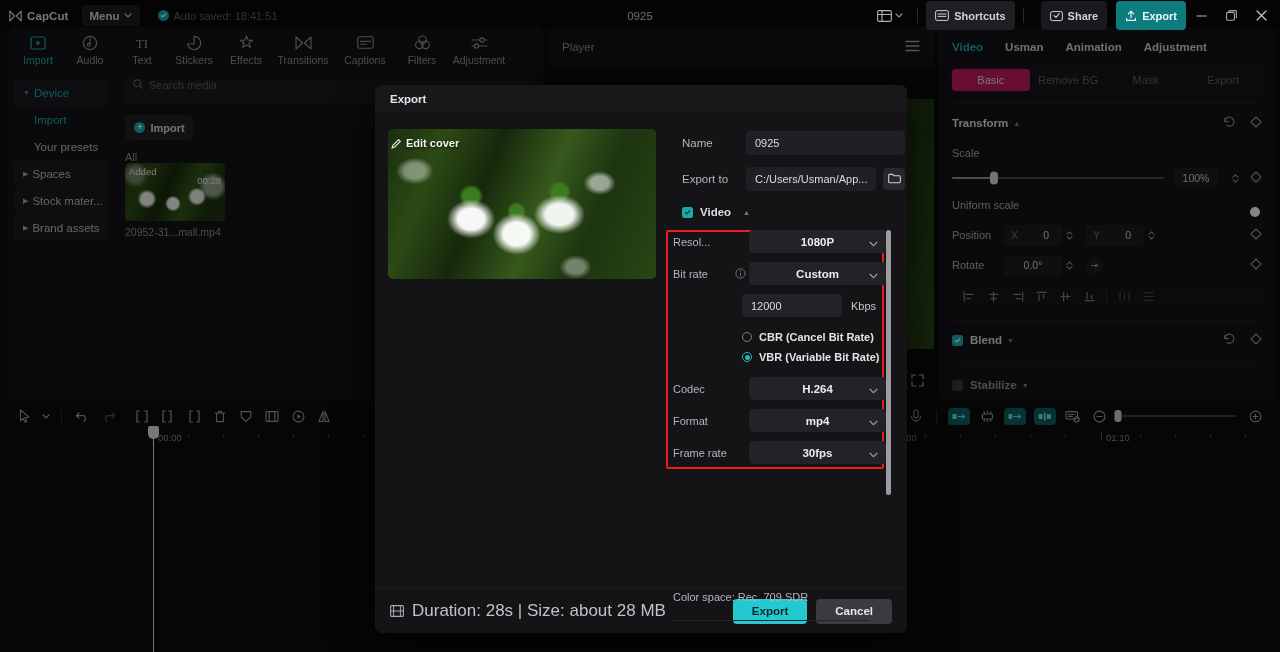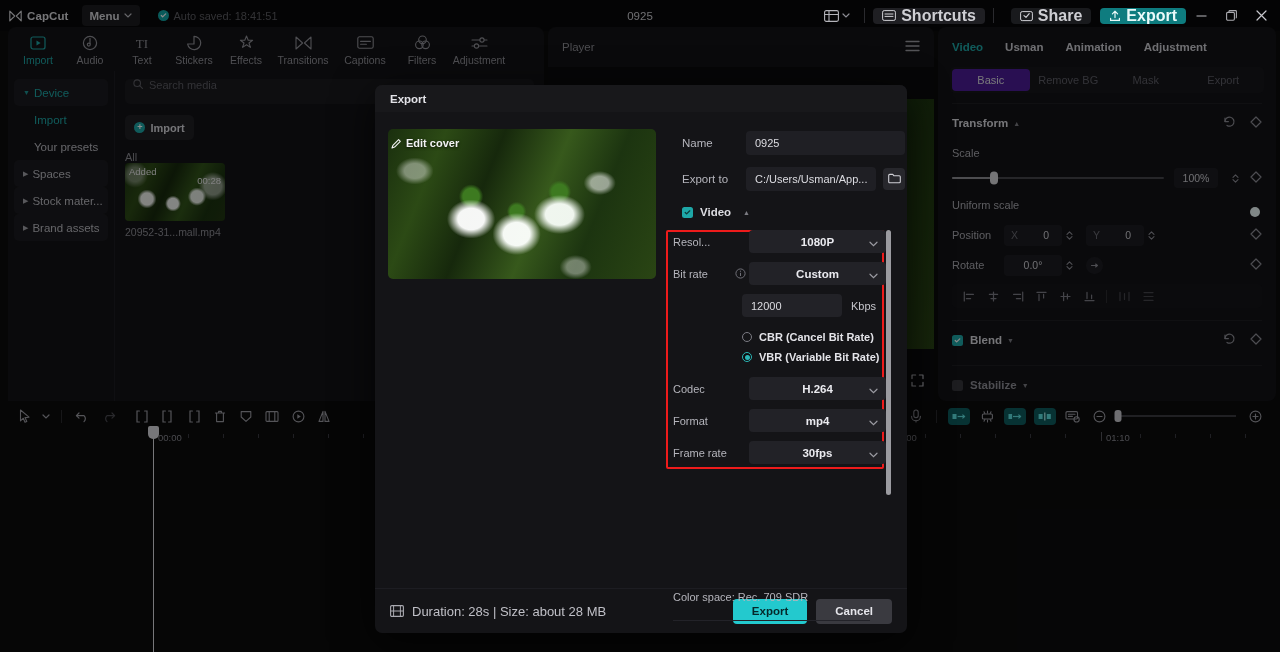--- a/index.html
+++ b/index.html
@@ -36,22 +36,22 @@
     position: absolute; left: 0; right: 0; text-align: center;
     font-size: 11.5px; color: #c9c9cf; pointer-events: none;
   }
   .topbar-right {
     margin-left: auto; display: flex; align-items: center; gap: 0px; padding-right: 4px;
     position: relative; z-index: 2;
   }
   .layout-btn { display:flex; align-items:center; gap:3px; padding: 0 6px; height: 22px; cursor:pointer; }
   .vsep { width: 1px; height: 15px; background: #2a2a2e; margin: 0 8px; }
   .pill {
-    height: 16px; border-radius: 4px; padding: 0 9px; display: flex; align-items: center;
-    gap: 5px; font-size: 16px; font-weight: 700; cursor: pointer;
+    height: 29px; border-radius: 4px; padding: 0 9px; display: flex; align-items: center;
+    gap: 5px; font-size: 11px; font-weight: 700; cursor: pointer;
   }
   .pill.shortcuts { background: #1f1f23; color: #cfcfd4; }
   .pill.share { background: #191a1d; color: #cfcfd4; margin-left: 9px; }
   .pill.export { background: #0e7c7f; color: #eafafa; margin-left: 9px; }
   .winbtn {
     width: 30px; height: 31px; display: flex; align-items: center; justify-content: center;
     cursor: pointer; color: #a9a9ae;
   }
 
   
@@ -152,21 +152,21 @@
   .rp-tab { font-size: 11.5px; color: #cbcbd1; cursor: pointer; font-weight: 600; }
   .rp-tab.active { color: #1ea7a7; }
   .rp-subtabs {
     margin: 0 12px; height: 26px; background: #17171b; border-radius: 5px;
     display: flex; align-items: center; padding: 2px;
   }
   .rp-subtab {
     flex: 1; height: 22px; border-radius: 4px; display: flex; align-items: center;
     justify-content: center; font-size: 11px; color: #5e5e66; cursor: pointer;
   }
-  .rp-subtab.active { background: #4c1d95; color: #dcdce1; }
+  .rp-subtab.active { background: #be185d; color: #dcdce1; }
   .rp-divider { height: 1px; background: #1e1e22; margin: 10px 14px 0 14px; }
   .sec-head { display: flex; align-items: center; padding: 0 14px; height: 26px; margin-top: 6px; }
   .sec-title { font-size: 11.5px; color: #d7d7dd; font-weight: 700; }
   .sec-caret { font-size: 7px; color: #7b7b82; margin-left: 5px; }
   .sec-actions { margin-left: auto; display: flex; align-items: center; gap: 14px; color: #8d8d95; }
   .row { display: flex; align-items: center; padding: 0 14px; height: 26px; margin-top: 4px; }
   .row-label { font-size: 11px; color: #a8a8af; }
   .slider-row { padding: 0 14px; margin-top: 2px; display: flex; align-items: center; gap: 10px; }
   .slider-track { flex: 1; height: 2px; background: #46464c; border-radius: 2px; position: relative; cursor: pointer; }
   .slider-fill { position: absolute; left: 0; top: 0; height: 2px; background: #8c8c93; border-radius: 2px; width: 20%; }
@@ -292,21 +292,21 @@
   .radio.on { border-color: #2bb6b6; background: #0d0d0f; display: flex; align-items: center; justify-content: center; }
   .radio.on::after { content: ''; width: 5px; height: 5px; border-radius: 50%; background: #2bb6b6; }
   .radio-lbl { font-size: 11px; color: #e3e3e8; font-weight: 700; }
   .cspace { position: absolute; left: 298px; top: 479px; font-size: 11px; color: #b5b5bc; }
   .modal-divider { position: absolute; left: 298px; top: 508px; width: 197px; height: 1px; background: #232329; }
   .scrollbar { position: absolute; right: 16px; top: 118px; width: 5px; height: 347px; }
   .scroll-thumb { width: 5px; height: 265px; border-radius: 3px; background: #9b9ba0; }
   .modal-foot {
     height: 45px; border-top: 1px solid #1d1d22; display: flex; align-items: center; padding: 0 15px;
   }
-  .dur-text { font-size: 13px; color: #c0c0c7; margin-left: 8px; }
+  .dur-text { font-size: 17px; color: #c0c0c7; margin-left: 8px; }
   .foot-btns { margin-left: auto; display: flex; gap: 9px; }
   .btn {
     height: 25px; border-radius: 4px; padding: 0 19px; display: flex; align-items: center;
     justify-content: center; font-size: 11.5px; font-weight: 700; cursor: pointer;
   }
   .btn.primary { background: #23c9ce; color: #05282a; }
   .btn.secondary { background: #3a3a40; color: #e6e6eb; }
 </style>
 </head>
 <body>

